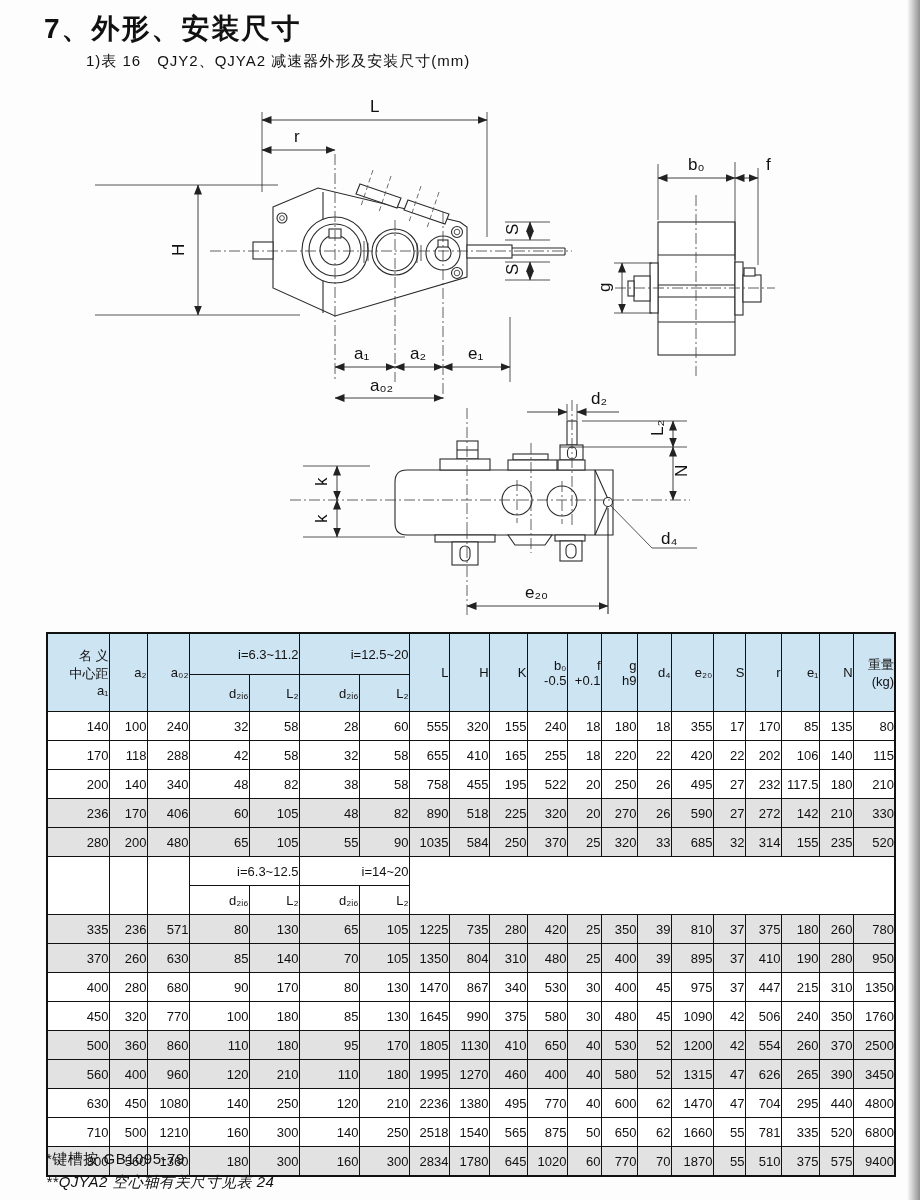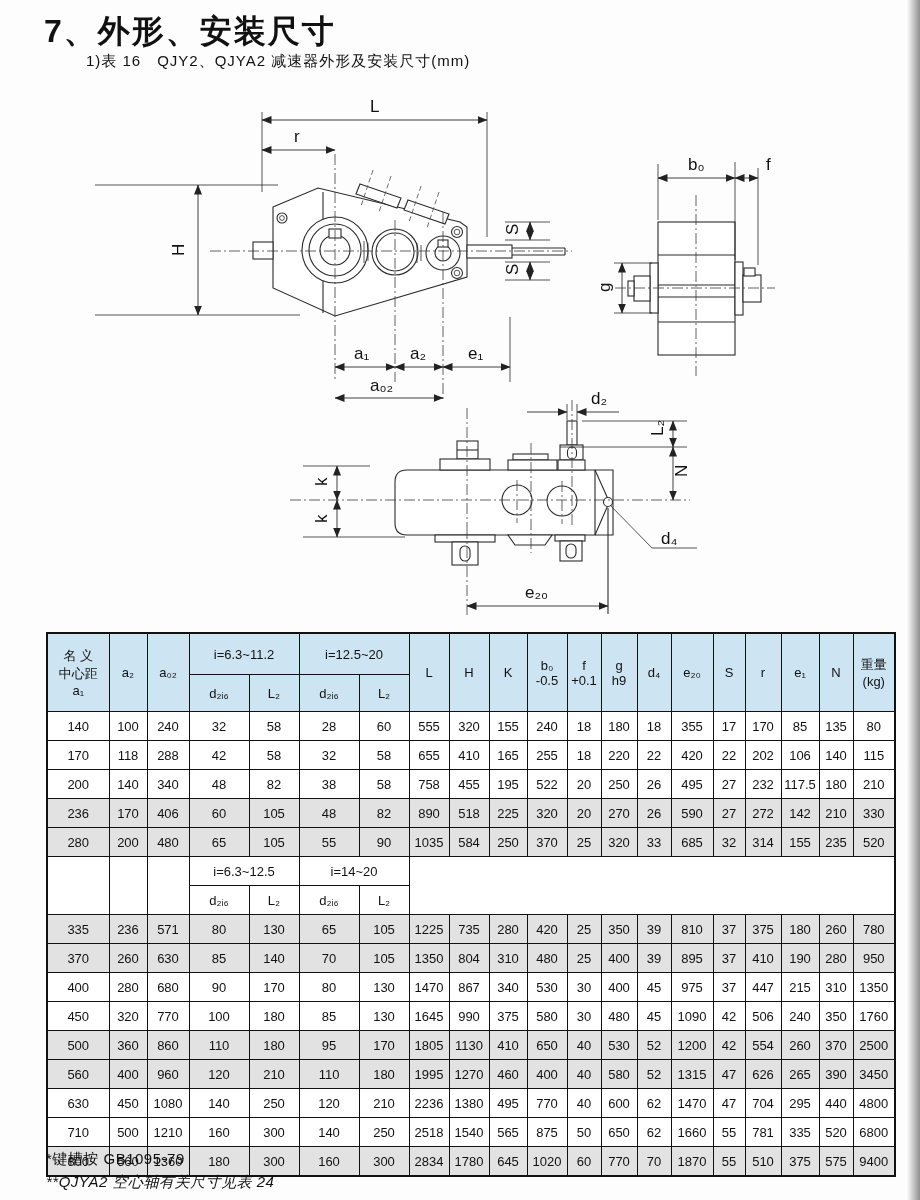--- a/index.html
+++ b/index.html
@@ -3,34 +3,34 @@
 <meta charset="utf-8">
 <style>
   html,body{margin:0;padding:0;}
   body{
     width:920px;height:1200px;position:relative;background:#fdfdfd;
     font-family:"Liberation Sans","DejaVu Sans",sans-serif;color:#111;
     overflow:hidden;
   }
   .edge-shadow{position:absolute;top:0;right:0;width:13px;height:1200px;
     background:linear-gradient(to right,rgba(150,150,150,0),#8f8f8f);}
-  .title{position:absolute;left:44px;top:10px;font-size:32px;font-weight:bold;letter-spacing:2px;}
+  .title{position:absolute;left:44px;top:10px;font-size:28px;font-weight:bold;letter-spacing:2px;}
   .subtitle{position:absolute;left:86px;top:52px;font-size:15px;letter-spacing:1px;}
   .drawing{position:absolute;}
   
   .fw{fill:#fff;stroke:#2a2a2a;stroke-width:1.1;}
   .ln{fill:none;stroke:#2a2a2a;stroke-width:1.1;}
   .dim{fill:none;stroke:#2a2a2a;stroke-width:0.9;}
   .thin{fill:none;stroke:#2a2a2a;stroke-width:0.8;}
   .cl{fill:none;stroke:#3a3a3a;stroke-width:0.8;stroke-dasharray:11 3 2 3;}
   .dash{fill:none;stroke:#4a4a4a;stroke-width:0.8;stroke-dasharray:5 3;}
   text.dl{font-size:17px;fill:#111;}
   
   table.dims{position:absolute;left:46px;top:632px;width:842px;border-collapse:collapse;
-    table-layout:fixed;font-size:13px;text-align:center;border:2px solid #111;}
+    table-layout:fixed;font-size:13px;text-align:right;border:2px solid #111;}
   table.dims th,table.dims td{border:1px solid #111;padding:1px 0;font-weight:normal;
     white-space:pre-line;overflow:hidden;}
   table.dims thead th{background:#cde4f2;height:34px;}
   table.dims thead tr:first-child th{height:38px;}
   table.dims tbody td{height:26px;background:#fff;}
   tbody#tbody-group1 td{height:26px;}
   tr.shaded td{background:#e2e2e2 !important;}
   tbody.subband td{background:#fff;height:25px;}
   .footnote{position:absolute;left:46px;font-size:15px;letter-spacing:0.5px;}
   .fn1{top:1150px;}

